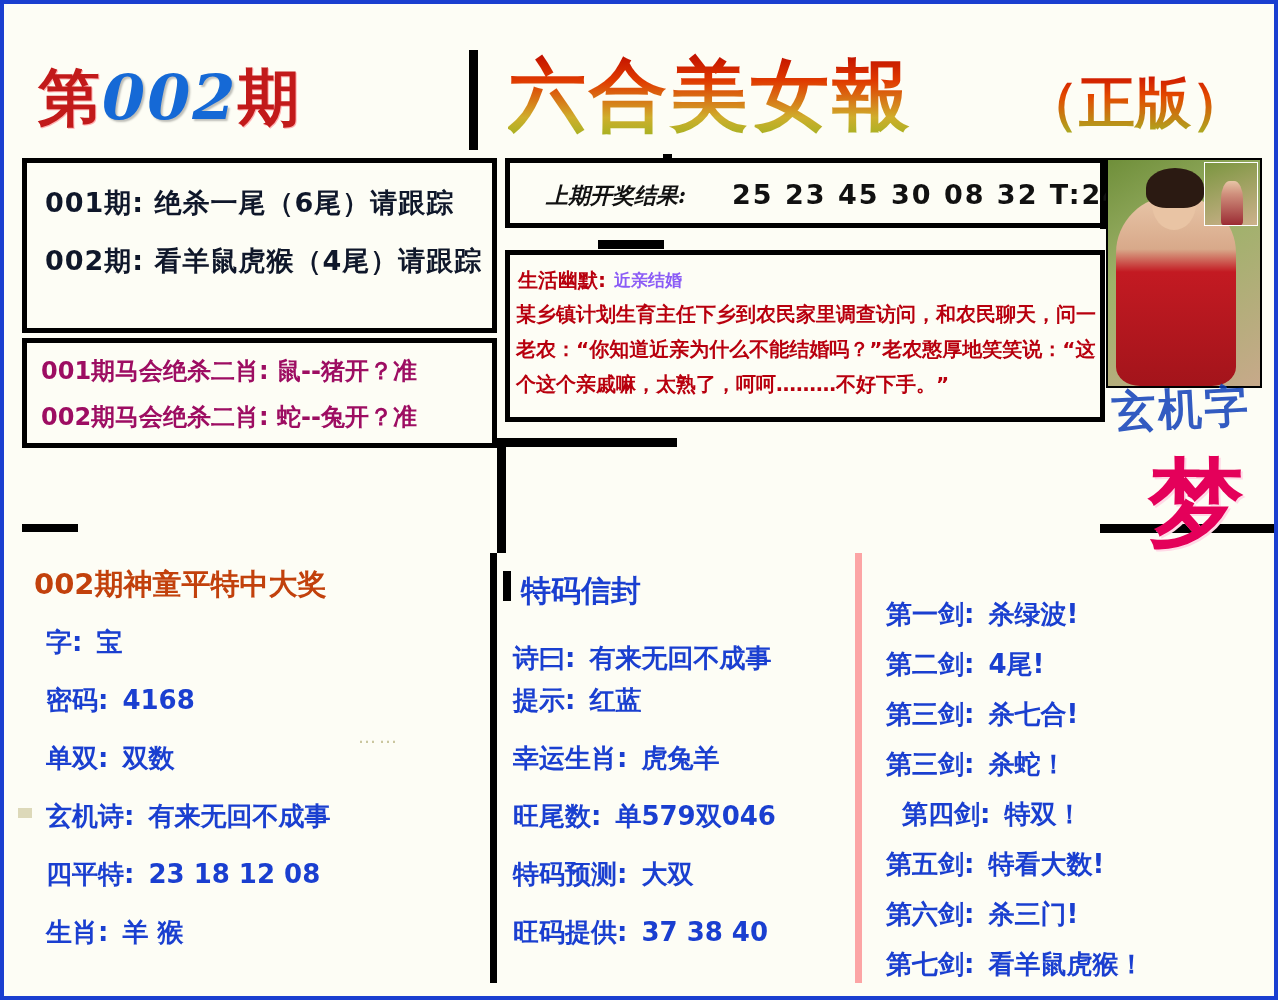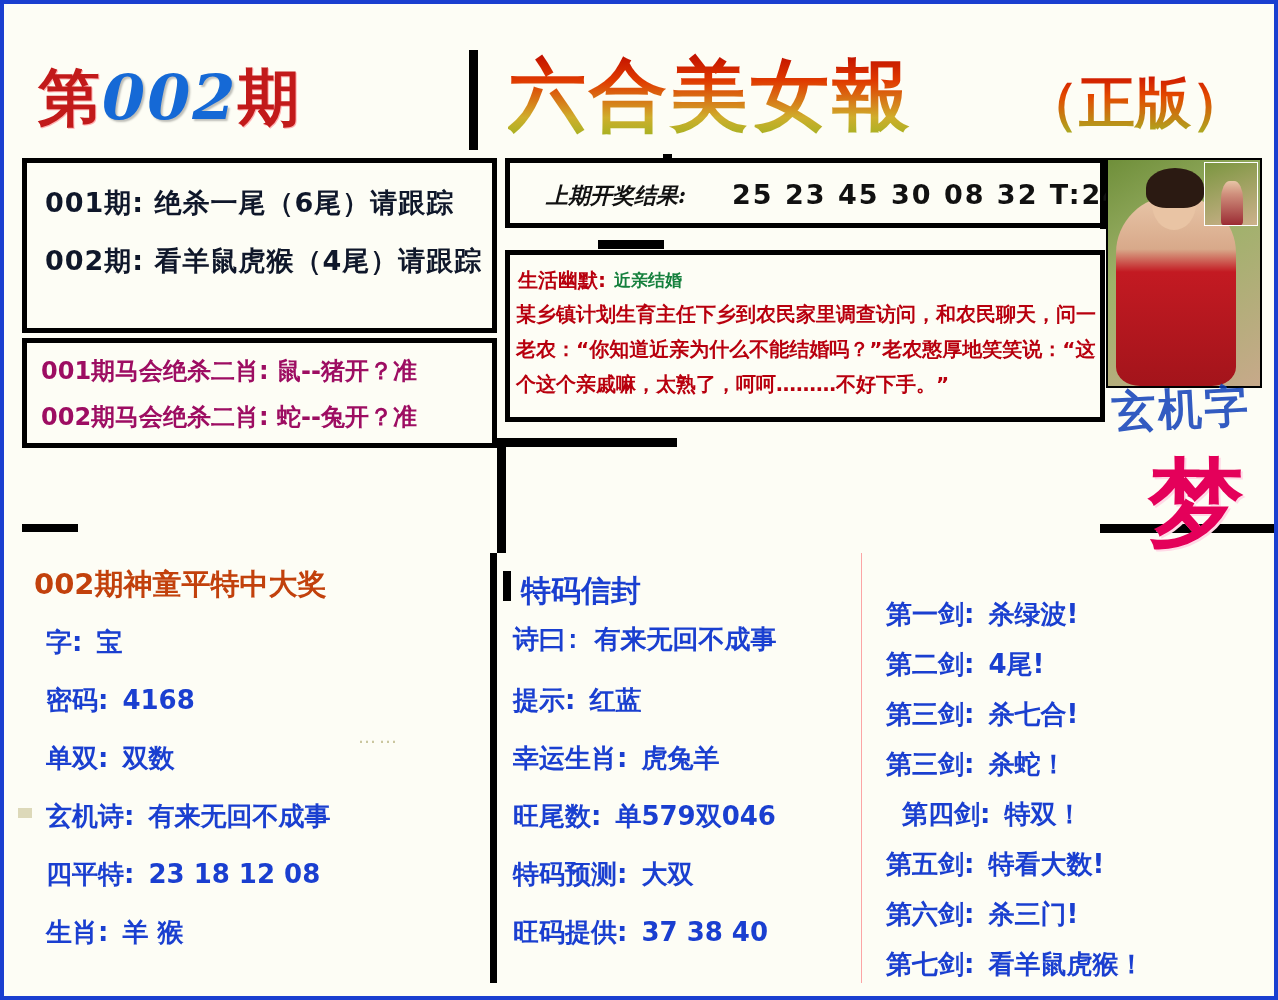--- a/index.html
+++ b/index.html
@@ -137,21 +137,21 @@
   
   #box-humor {
     left: 497px; top: 242px; width: 600px; height: 172px;
   }
   .humor-title {
     position: absolute; left: 8px; top: 12px;
     font-size: 20px; font-weight: bold; color: #b8000e; white-space: nowrap;
   }
   .humor-subtitle {
     position: absolute; left: 104px; top: 14px;
-    font-size: 17px; font-weight: bold; color: #15803d; white-space: nowrap;
+    font-size: 17px; font-weight: bold; color: #8b5cf6; white-space: nowrap;
   }
   .humor-body {
     position: absolute;
     left: 6px; top: 42px; width: 588px;
     font-size: 20px; line-height: 35px;
     color: #b8000e; font-weight: bold;
   }
 
   
   #photo-area {
@@ -226,21 +226,21 @@
   #bar-b { left: 590px; top: 232px; width: 66px; height: 9px; }
   #bar-c { left: 489px; top: 430px; width: 9px; height: 120px; }
   #bar-d { left: 489px; top: 430px; width: 180px; height: 9px; }
   #bar-e { left: 1092px; top: 212px; width: 40px; height: 9px; }
   #bar-f { left: 1092px; top: 150px; width: 9px; height: 70px; }
   #bar-g { left: 1092px; top: 516px; width: 174px; height: 9px; }
   #bar-h { left: 14px; top: 516px; width: 56px; height: 8px; }
 
   
   #col-left { left: 14px; top: 545px; width: 456px; height: 430px; border: none; }
-  #col-mid { left: 482px; top: 545px; width: 372px; height: 430px; border-left: 7px solid #000; border-right: 1px solid #fca5a5; border-top: none; border-bottom: none; }
+  #col-mid { left: 482px; top: 545px; width: 372px; height: 430px; border-left: 7px solid #000; border-right: 7px solid #fca5a5; border-top: none; border-bottom: none; }
   #col-right { left: 862px; top: 577px; width: 400px; height: 430px; border: none; }
 
   .col-head {
     position: absolute;
     font-size: 29px;
     font-weight: bold;
     color: #c2410c;
     white-space: nowrap;
   }
   .row {
@@ -349,21 +349,21 @@
         <span class="lab">生肖:</span><span class="val">羊  猴</span>
       </div>
     </div>
     <div class="dots">……</div>
     <div class="small-smudge"></div>
 
     <div class="frame" id="col-mid">
       <div class="mid-marker"></div>
       <div class="mid-head">特码信封</div>
 
-      <div class="row" style="left:16px; top:69px;font-family:Liberation Mono, monospace;">
+      <div class="row" style="left:16px; top:88px;">
         <span class="lab">诗曰:</span><span class="val">有来无回不成事</span>
       </div>
       <div class="row" style="left:16px; top:130px;">
         <span class="lab">提示:</span><span class="val">红蓝</span>
       </div>
       <div class="row" style="left:16px; top:188px;">
         <span class="lab">幸运生肖:</span><span class="val">虎兔羊</span>
       </div>
       <div class="row" style="left:16px; top:246px;">
         <span class="lab">旺尾数:</span><span class="val">单579双046</span>

